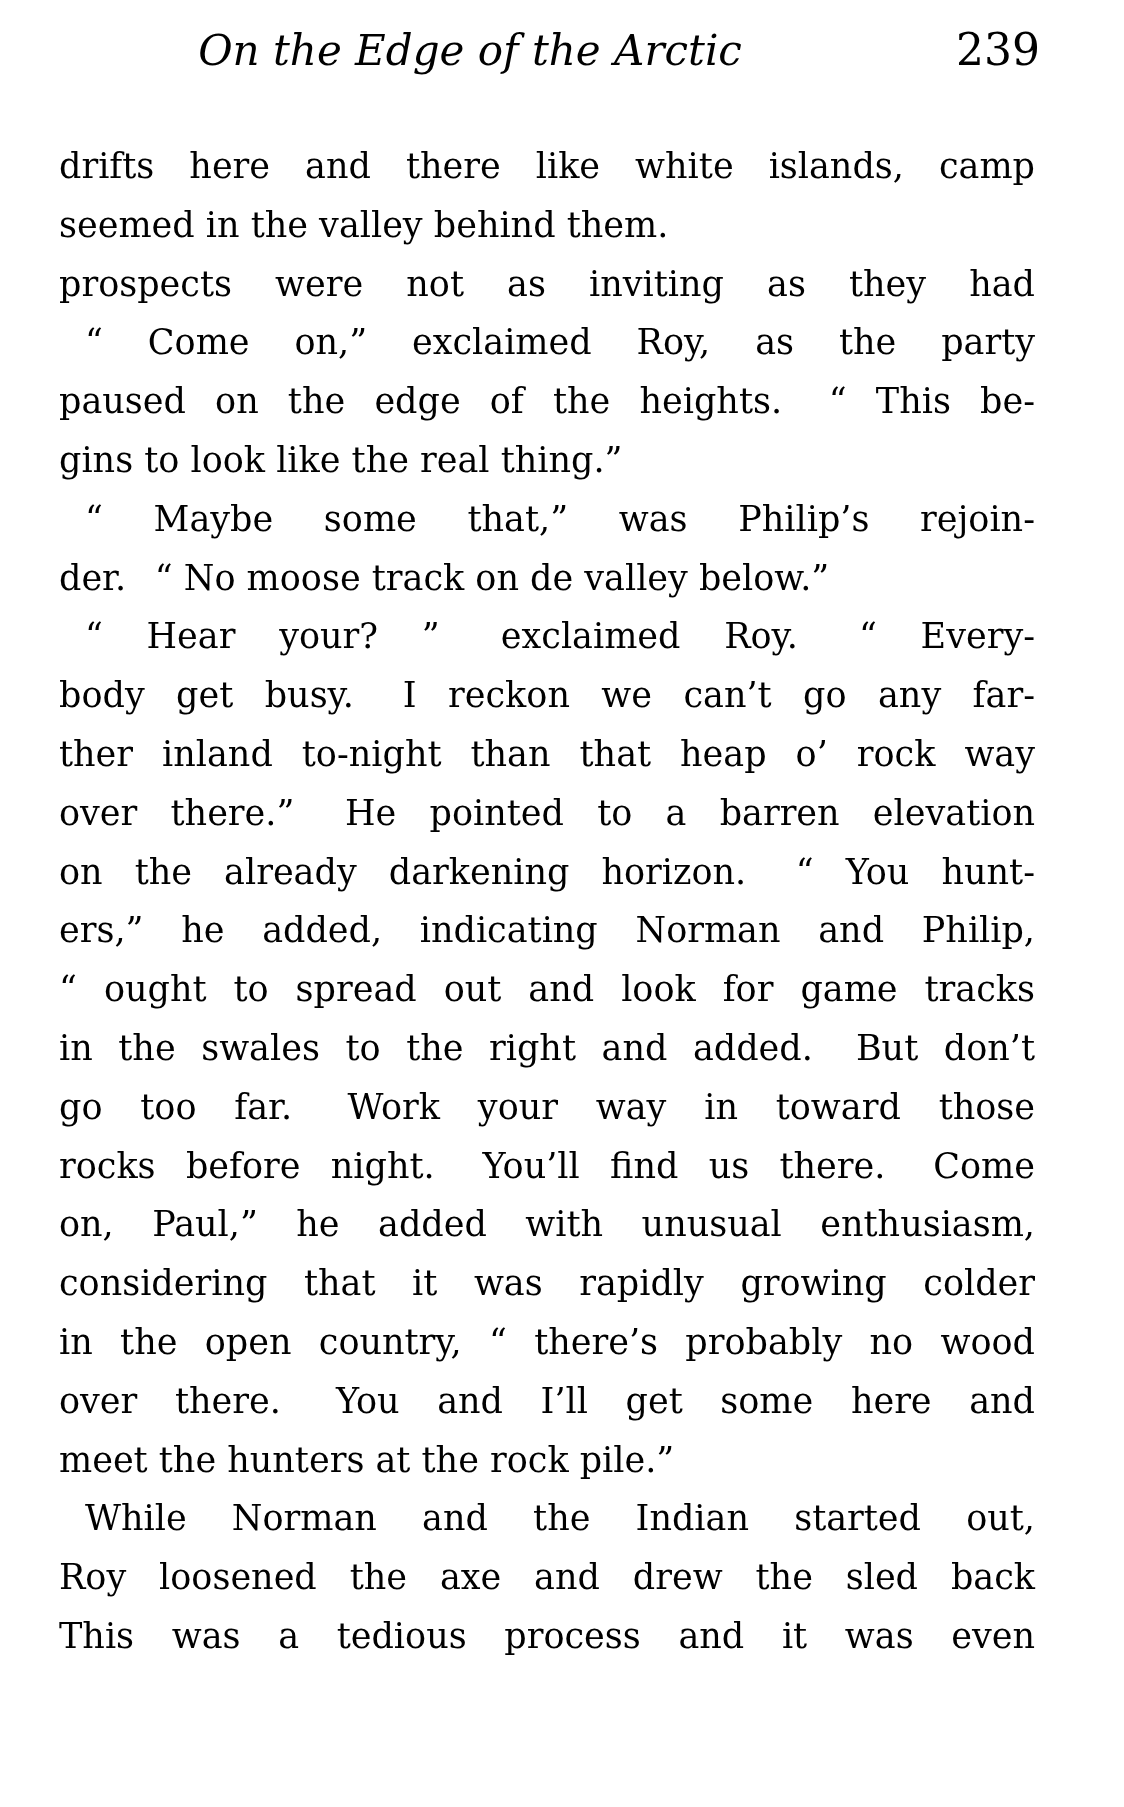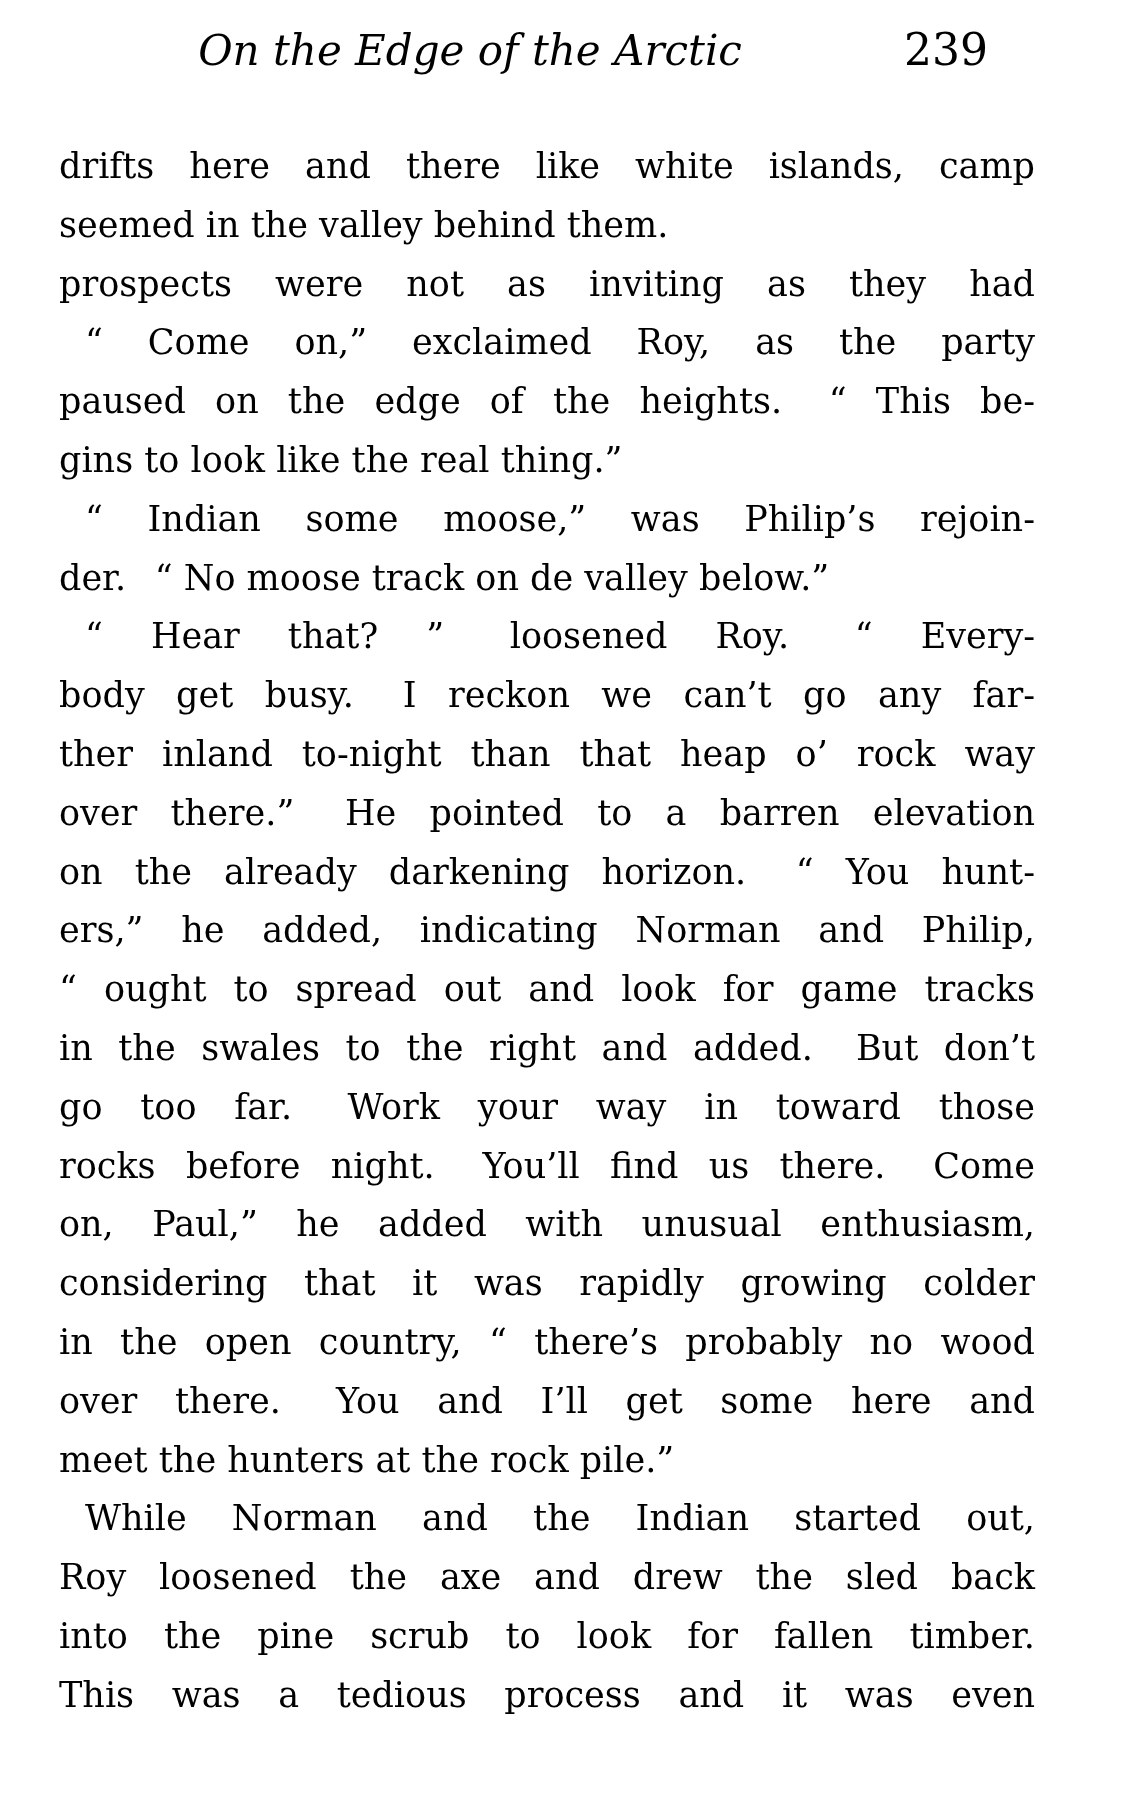--- a/index.html
+++ b/index.html
@@ -21,21 +21,21 @@
     left: 120px;
     top: 26px;
     width: 700px;
     text-align: center;
     font-style: italic;
     font-size: 42px;
     white-space: nowrap;
   }
   .page-number {
     position: absolute;
-    left: 904px;
+    left: 956px;
     top: 24px;
     font-size: 44px;
   }
   .body-text {
     position: absolute;
     left: 19px;
     top: 137px;
     width: 976px;
     font-size: 35px;
     margin-left: 40px;
@@ -63,36 +63,35 @@
     <div class="page-number">239</div>
   </header>
 
   <main class="body-text">
     <div class="line">drifts here and there like white islands, camp</div>
     <div class="line par-end">seemed in the valley behind them.</div>
     <div class="line">prospects were not as inviting as they had</div>
     <div class="line indent">“ Come on,” exclaimed Roy, as the party</div>
     <div class="line">paused on the edge of the heights.  “ This be-</div>
     <div class="line par-end">gins to look like the real thing.”</div>
-    <div class="line indent">“ Indian some moose,” was Philip’s rejoin-</div>
+    <div class="line indent">“ Maybe some that,” was Philip’s rejoin-</div>
     <div class="line par-end">der.  “ No moose track on de valley below.”</div>
-    <div class="line indent">“ Hear that? ”  loosened Roy.  “ Every-</div>
+    <div class="line indent">“ Hear your? ”  exclaimed Roy.  “ Every-</div>
     <div class="line">body get busy.  I reckon we can’t go any far-</div>
     <div class="line">ther inland to-night than that heap o’ rock way</div>
     <div class="line">over there.”  He pointed to a barren elevation</div>
     <div class="line">on the already darkening horizon.  “ You hunt-</div>
     <div class="line">ers,” he added, indicating Norman and Philip,</div>
     <div class="line">“ ought to spread out and look for game tracks</div>
     <div class="line">in the swales to the right and added.  But don’t</div>
     <div class="line">go too far.  Work your way in toward those</div>
     <div class="line">rocks before night.  You’ll find us there.  Come</div>
     <div class="line">on, Paul,” he added with unusual enthusiasm,</div>
     <div class="line">considering that it was rapidly growing colder</div>
     <div class="line">in the open country, “ there’s probably no wood</div>
     <div class="line">over there.  You and I’ll get some here and</div>
     <div class="line par-end">meet the hunters at the rock pile.”</div>
     <div class="line indent">While Norman and the Indian started out,</div>
     <div class="line">Roy loosened the axe and drew the sled back</div>
-    <div class="line">into the pine scrub to look for fallen timber.</div>
     <div class="line">This was a tedious process and it was even</div>
   </main>
 
 </div>
 
 </body></html>

